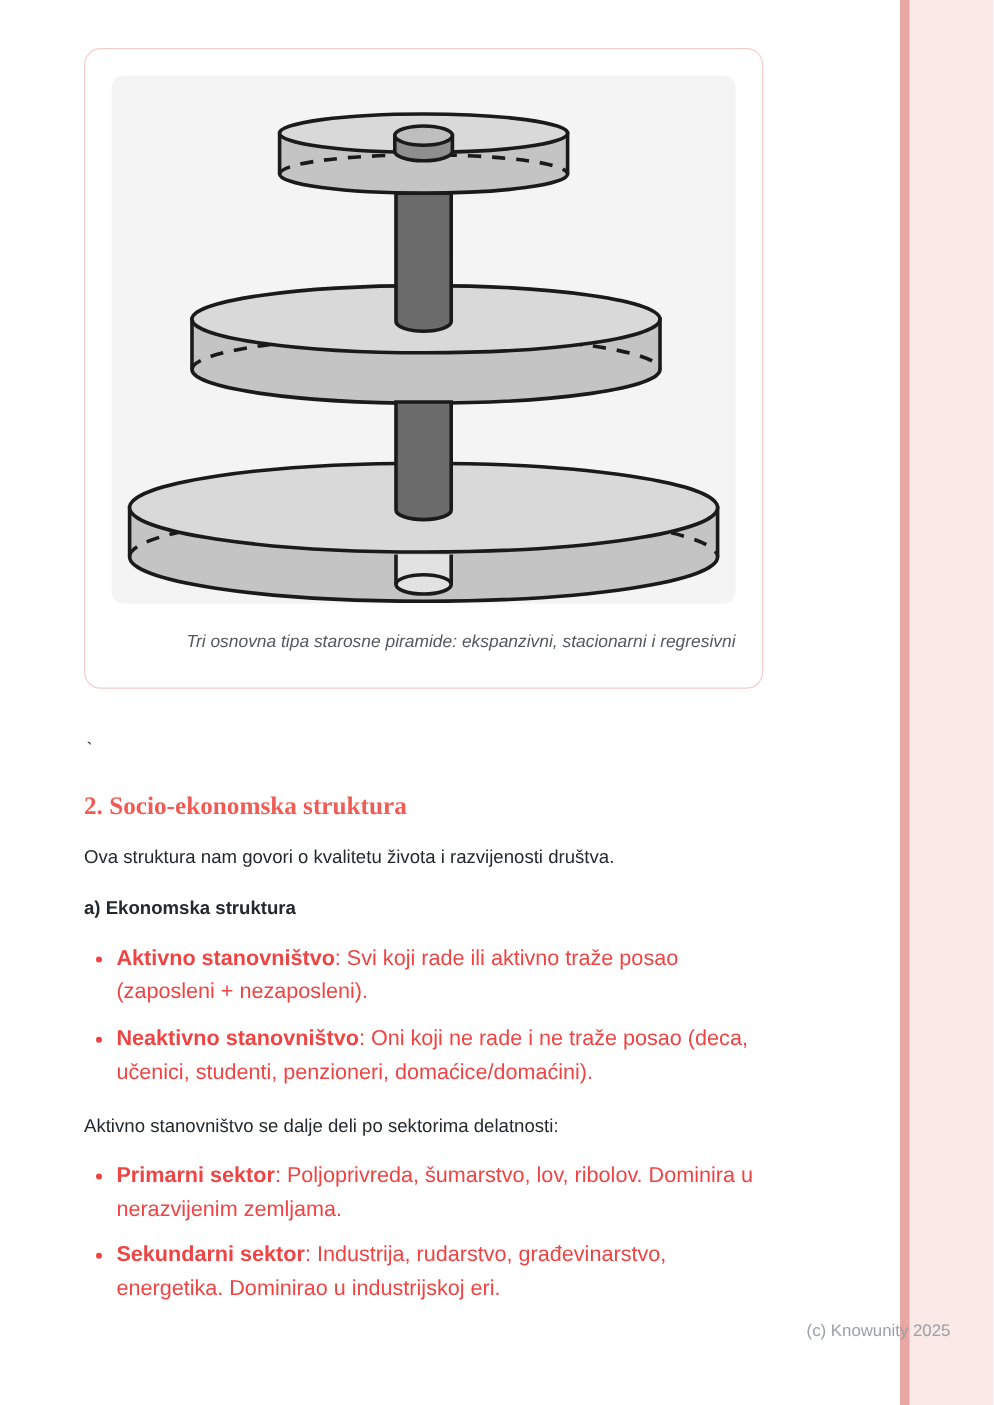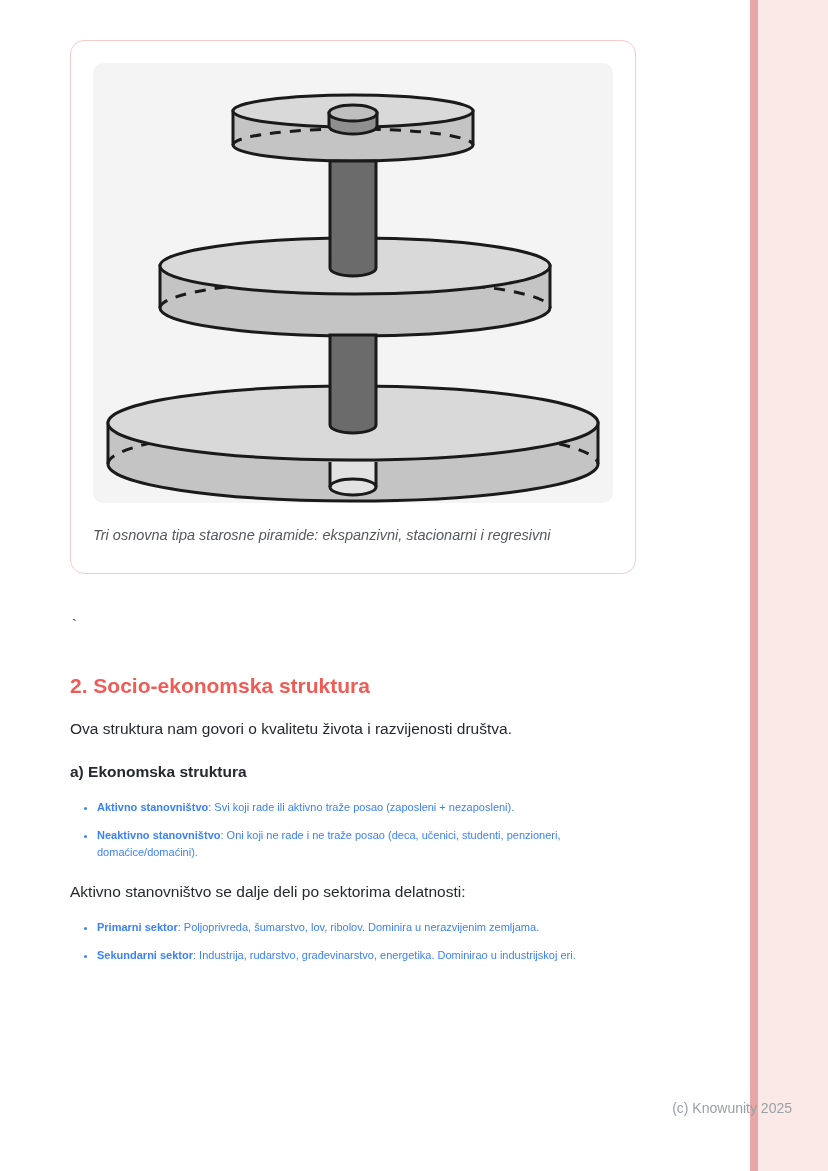--- a/index.html
+++ b/index.html
@@ -42,52 +42,53 @@
     padding: 22px 22px 30px 22px;
   }
   .illustration {
     background: #f4f4f5;
     border-radius: 10px;
     overflow: hidden;
   }
   .illustration svg { display: block; width: 100%; height: auto; }
   figcaption {
     margin-top: 24px;
-    text-align: left;
+    text-align: right;
     font-style: italic;
     font-size: 14.5px;
     color: #54595e;
   }
   .stray {
     margin: 42px 0 0 2px;
     font-size: 15px;
     color: #2b2b2b;
   }
   h2.section-heading {
-    margin: 41px 0 0 0;
+    margin: 26px 0 0 0;
     font-size: 21px;
     font-weight: 700;
     color: #f05b55;
+    font-family: Liberation Serif, serif;
   }
   .content p {
     margin: 19px 0 0 0;
     font-size: 15.5px;
     line-height: 1.55;
     color: #24292e;
   }
   .content p.bold { font-weight: 700; }
   .content ul {
     margin: 15px 0 0 0;
     padding-left: 27px;
   }
   .content li {
-    font-size: 11px;
+    font-size: 18px;
     line-height: 1.55;
     margin-bottom: 11px;
-    color: #3b82f6;
+    color: #ef4444;
   }
   .term { font-weight: 700; }
   .watermark {
     position: absolute;
     top: 1100px;
     right: 36px;
     font-size: 14px;
     color: #9aa0a6;
     z-index: 5;
   }

